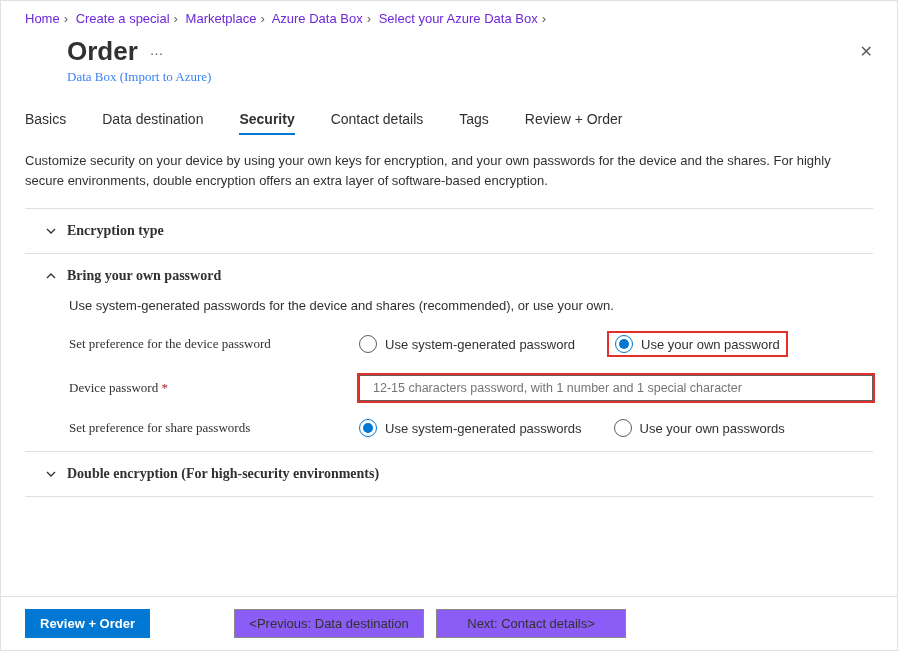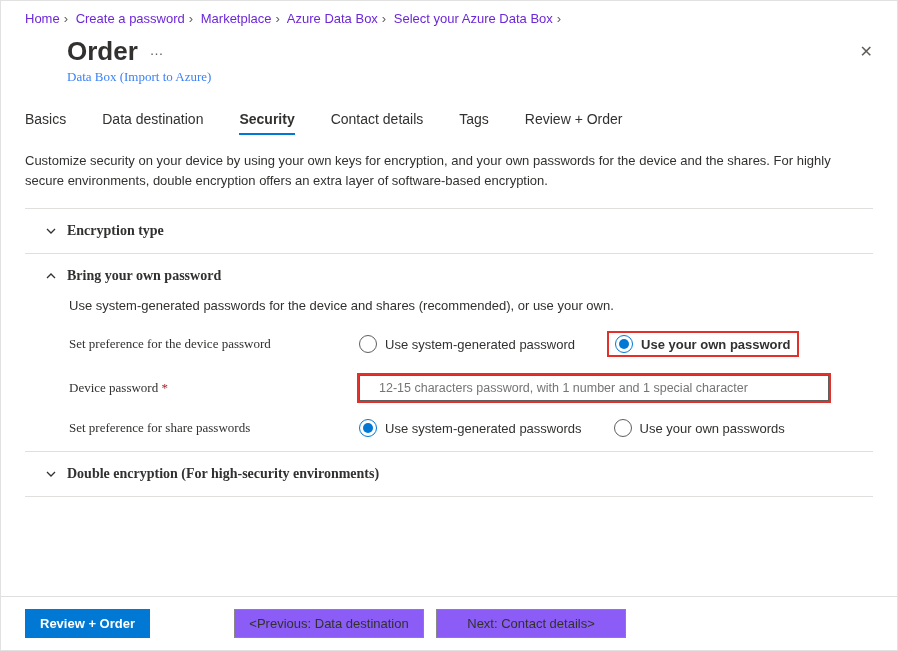--- a/index.html
+++ b/index.html
@@ -90,28 +90,27 @@
     }
     .radio.checked .radio-circle { border-color: #0078d4; }
     .radio.checked .radio-dot {
       width: 10px; height: 10px; border-radius: 50%; background: #0078d4;
     }
     .highlight-box {
       border: 2px solid #e3302b;
       padding: 2px 6px;
       display: inline-flex;
       align-items: center;
-      font-weight: bold;
     }
     .device-pw-input {
-      width: 470px;
+      width: 514px;
       border: 1px solid #605e5c;
       outline: 2px solid #e3302b;
       outline-offset: 0px;
-      padding: 5px 19px;
+      padding: 5px 13px;
       font-size: 12.5px;
       font-family: inherit;
       color: #605e5c;
     }
     .footer {
       position: absolute;
       bottom: 0; left: 0; right: 0;
       border-top: 1px solid #e1dfdd;
       padding: 12px 24px;
       display: flex;
@@ -131,21 +130,21 @@
       background: #8b5cf6; color: #323130; border: 1px solid #8a8886;
       min-width: 190px;
     }
     svg.chev path { stroke: #323130; stroke-width: 1.3; fill: none; }
   </style>
 </head>
 <body>
 
 <div class="breadcrumb">
   <a>Home</a><span class="sep">›</span>
-  <a>Create a password</a><span class="sep">›</span>
+  <a>Create a special</a><span class="sep">›</span>
   <a>Marketplace</a><span class="sep">›</span>
   <a>Azure Data Box</a><span class="sep">›</span>
   <a>Select your Azure Data Box</a><span class="sep">›</span>
 </div>
 
 <div class="header">
   <span class="title">Order</span>
   <span class="more">…</span>
   <div class="subtitle">Data Box (Import to Azure)</div>
   <span class="close">✕</span>

